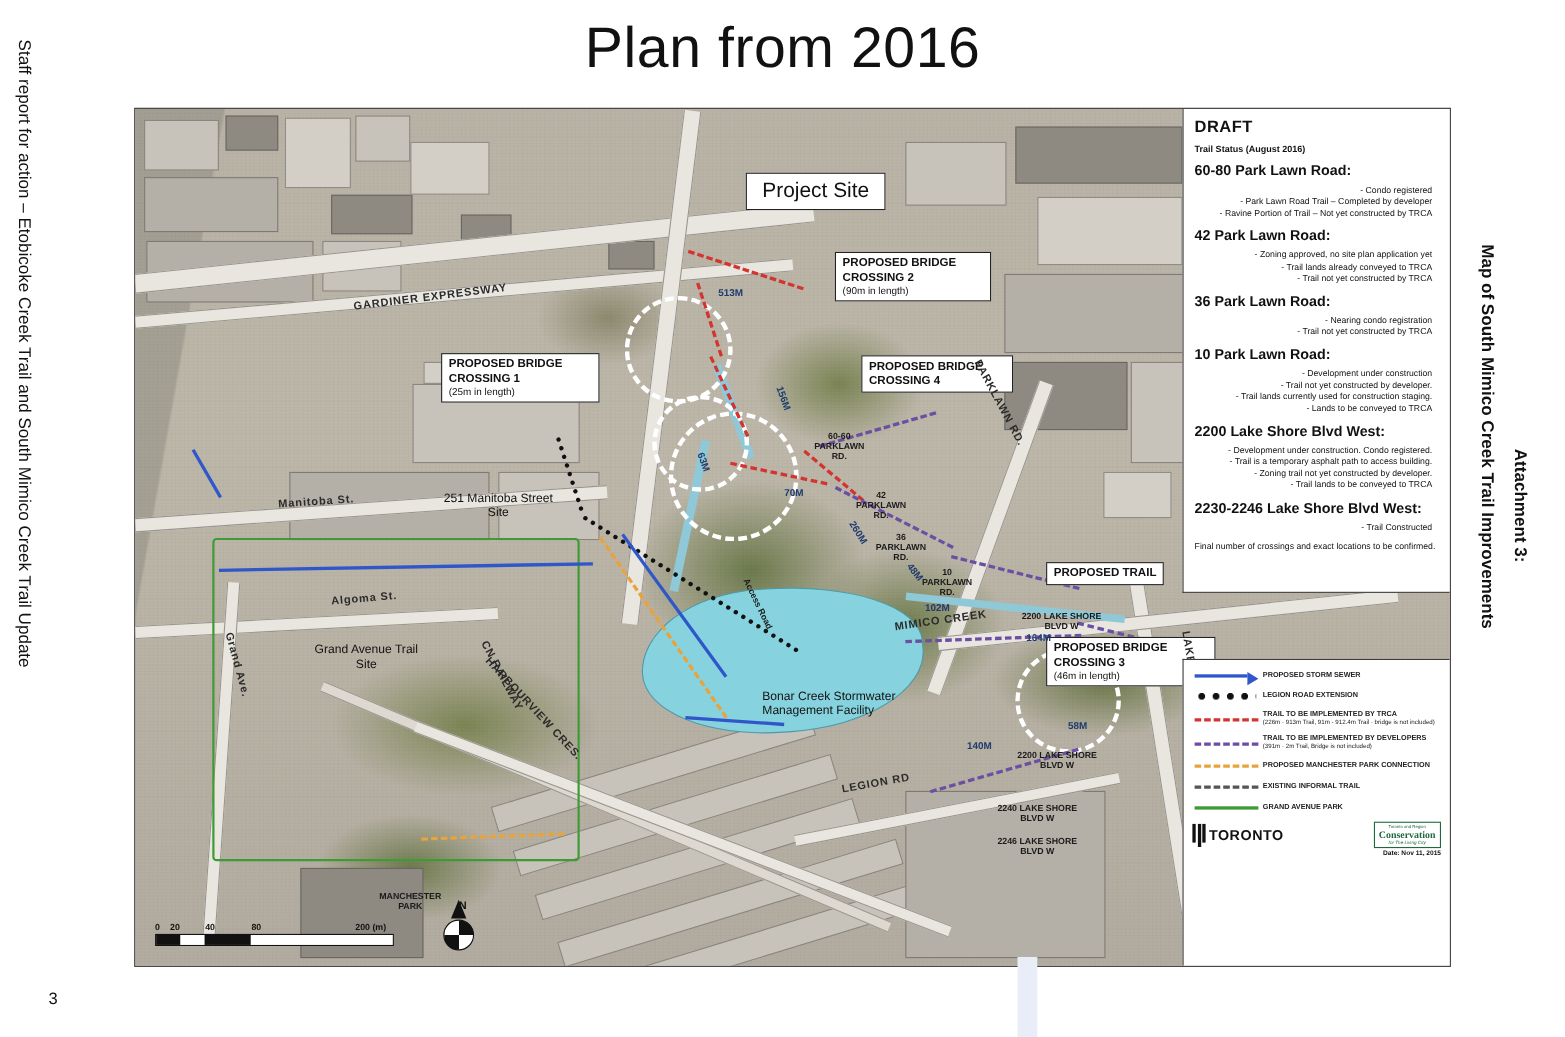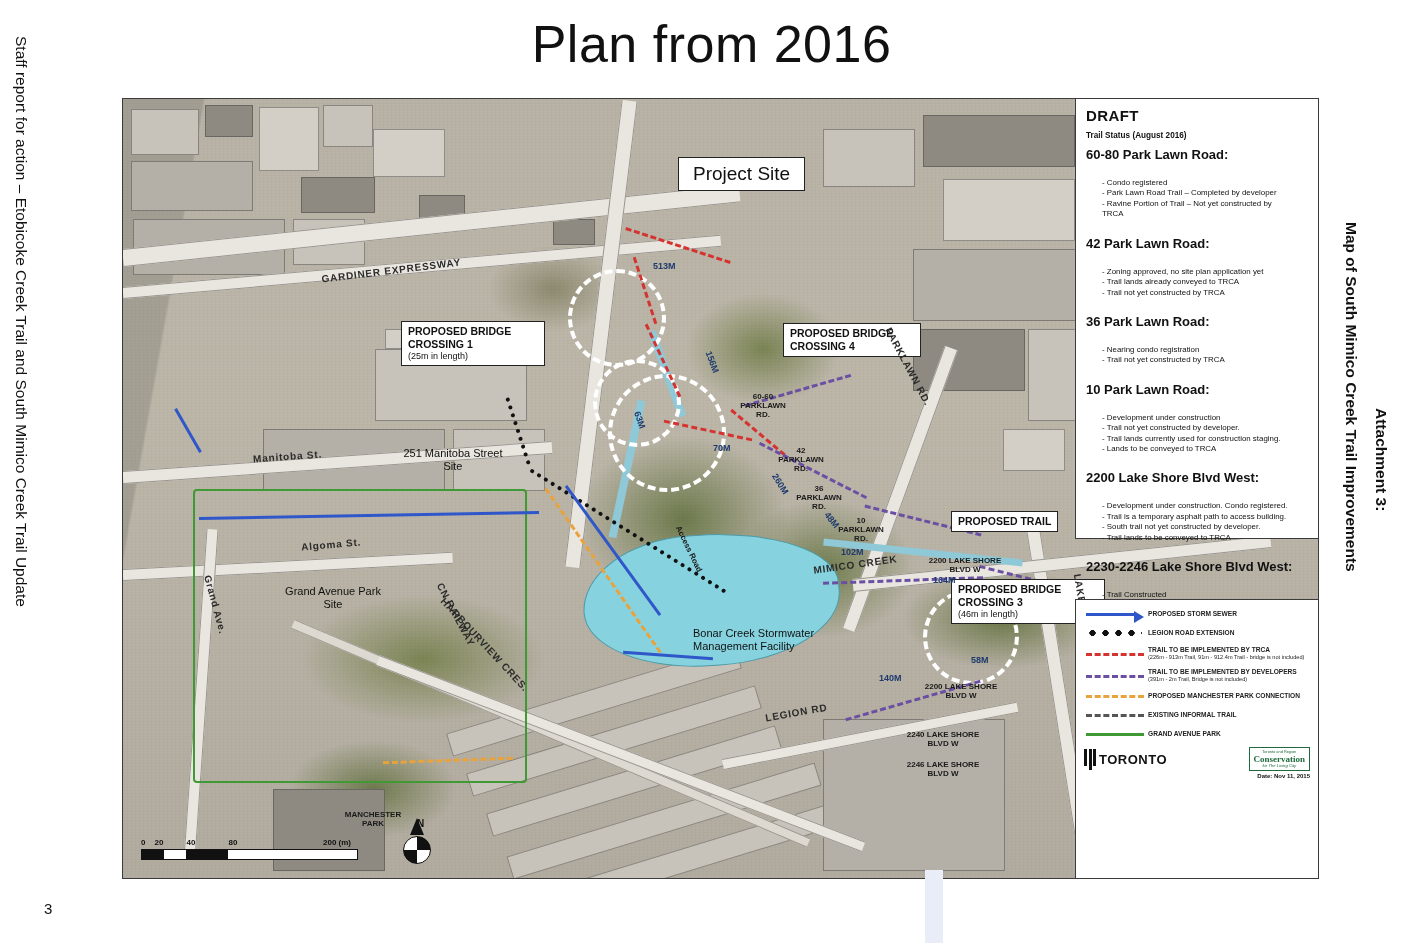--- a/index.html
+++ b/index.html
@@ -89,21 +89,21 @@
   #project-site-box{position:absolute;left:555px;top:58px;background:#fff;border:1px solid #222;
       padding:5px 14px;font-size:19px;}
 
   
   #panel{position:absolute;right:0;top:0;width:243px;height:440px;background:#fff;
       border-left:1px solid #3b3b3b;border-bottom:1px solid #3b3b3b;padding:8px 10px;box-sizing:border-box;}
   #panel h1{margin:0 0 7px;font-size:15px;letter-spacing:.4px;}
   #panel .status{font-size:8.2px;font-weight:bold;margin-bottom:7px;}
   .sec{margin-bottom:7px;}
   .sec .hd{font-size:13px;font-weight:bold;margin-bottom:1px;}
-  .sec ul{margin:16px;padding:0;list-style:none;}
+  .sec ul{margin:6px;padding:0;list-style:none;text-align:right;}
   .sec li{font-size:7.9px;line-height:1.32;}
   #panel .note{font-size:7.9px;line-height:1.32;margin-top:6px;}
 
   
   #legend{position:absolute;right:0;top:500px;width:243px;height:279px;background:#fff;
       border-left:1px solid #3b3b3b;border-top:1px solid #3b3b3b;box-sizing:border-box;padding:8px;}
   .lg-row{display:flex;align-items:center;margin-bottom:7px;}
   .lg-sym{width:64px;flex:0 0 64px;height:12px;position:relative;}
   .lg-txt{font-size:6.6px;line-height:1.25;font-weight:bold;color:#222;}
   .lg-txt .sm{font-weight:normal;font-size:5.6px;display:block;}
@@ -241,20 +241,24 @@
   <div class="bluearrow" style="left:76px;top:415px;width:340px;transform:rotate(-1deg);"></div>
   <div class="bluearrow" style="left:410px;top:450px;width:160px;transform:rotate(54deg);"></div>
   <div class="bluearrow" style="left:500px;top:555px;width:90px;transform:rotate(4deg);"></div>
 
   <div id="project-site-box">Project Site</div>
 
   <div class="callout" style="left:278px;top:222px;width:130px;">
     <div>PROPOSED BRIDGE CROSSING 1</div>
     <div class="sub">(25m in length)</div>
   </div>
+  <div class="callout" style="left:636px;top:130px;width:128px;">
+    <div>PROPOSED BRIDGE CROSSING 2</div>
+    <div class="sub">(90m in length)</div>
+  </div>
   <div class="callout" style="left:660px;top:224px;width:124px;">
     <div>PROPOSED BRIDGE CROSSING 4</div>
   </div>
   <div class="callout" style="left:828px;top:480px;width:140px;">
     <div>PROPOSED BRIDGE CROSSING 3</div>
     <div class="sub">(46m in length)</div>
   </div>
   <div class="callout" style="left:828px;top:412px;">
     <div>PROPOSED TRAIL</div>
   </div>
@@ -265,21 +269,21 @@
   <div class="rd-lbl" style="left:62px;top:500px;transform:rotate(75deg);">Grand Ave.</div>
   <div class="rd-lbl" style="left:298px;top:510px;transform:rotate(62deg);">CN RAILWAY</div>
   <div class="rd-lbl" style="left:300px;top:540px;transform:rotate(47deg);">HARBOURVIEW CRES.</div>
   <div class="rd-lbl" style="left:642px;top:608px;transform:rotate(-10deg);">LEGION RD</div>
   <div class="rd-lbl" style="left:742px;top:262px;transform:rotate(62deg);">PARKLAWN RD.</div>
   <div class="rd-lbl" style="left:910px;top:522px;transform:rotate(80deg);">LAKESHORE BLVD.</div>
   <div class="rd-lbl" style="left:690px;top:460px;transform:rotate(-8deg);">MIMICO CREEK</div>
   <div class="plain-lbl" style="left:540px;top:446px;transform:rotate(64deg);">Access Road</div>
 
   <div class="site-lbl" style="left:280px;top:348px;width:100px;">251 Manitoba Street Site</div>
-  <div class="site-lbl" style="left:160px;top:486px;width:100px;">Grand Avenue Park Site</div>
+  <div class="site-lbl" style="left:160px;top:486px;width:100px;">Grand Avenue Trail Site</div>
   <div class="plain-lbl" style="left:220px;top:712px;width:60px;">MANCHESTER PARK</div>
   <div class="site-lbl" style="left:570px;top:528px;width:170px;text-align:left;">Bonar Creek Stormwater Management Facility</div>
 
   <div class="plain-lbl" style="left:610px;top:294px;width:60px;">60-60 PARKLAWN RD.</div>
   <div class="plain-lbl" style="left:650px;top:348px;width:56px;">42 PARKLAWN RD.</div>
   <div class="plain-lbl" style="left:668px;top:386px;width:56px;">36 PARKLAWN RD.</div>
   <div class="plain-lbl" style="left:710px;top:418px;width:56px;">10 PARKLAWN RD.</div>
   <div class="plain-lbl" style="left:800px;top:458px;width:84px;">2200 LAKE SHORE BLVD W</div>
   <div class="plain-lbl" style="left:798px;top:584px;width:80px;">2200 LAKE SHORE BLVD W</div>
   <div class="plain-lbl" style="left:780px;top:632px;width:80px;">2240 LAKE SHORE BLVD W</div>
@@ -334,21 +338,21 @@
         <li>- Trail lands currently used for construction staging.</li>
         <li>- Lands to be conveyed to TRCA</li>
       </ul>
     </div>
 
     <div class="sec">
       <div class="hd">2200 Lake Shore Blvd West:</div>
       <ul>
         <li>- Development under construction. Condo registered.</li>
         <li>- Trail is a temporary asphalt path to access building.</li>
-        <li>- South trail not yet constructed by developer.</li>
+        <li>- Zoning trail not yet constructed by developer.</li>
         <li>- Trail lands to be conveyed to TRCA</li>
       </ul>
     </div>
 
     <div class="sec">
       <div class="hd">2230-2246 Lake Shore Blvd West:</div>
       <ul>
         <li>- Trail Constructed</li>
       </ul>
     </div>

